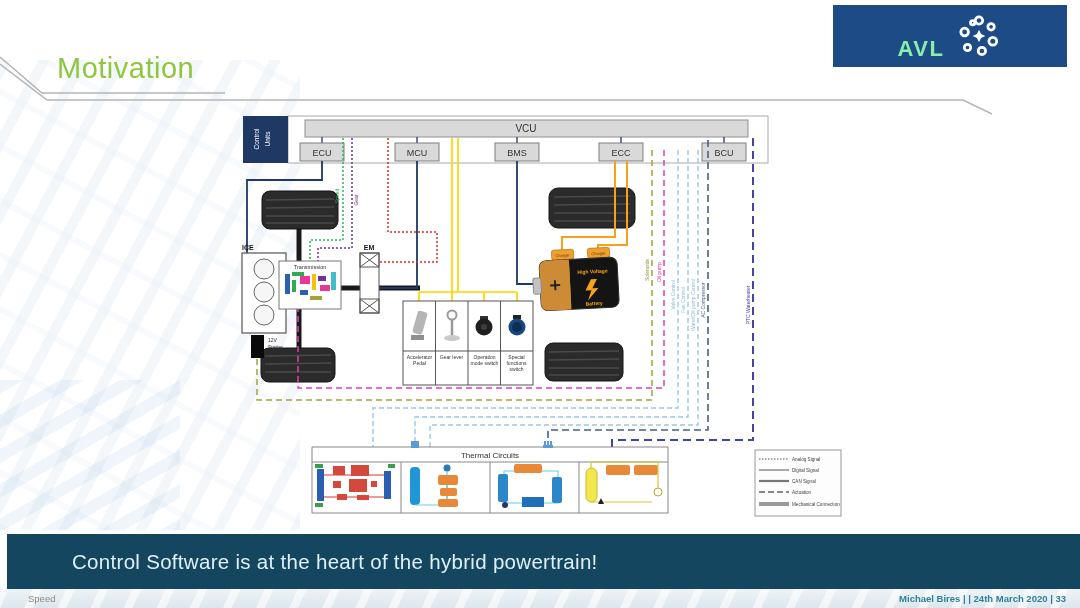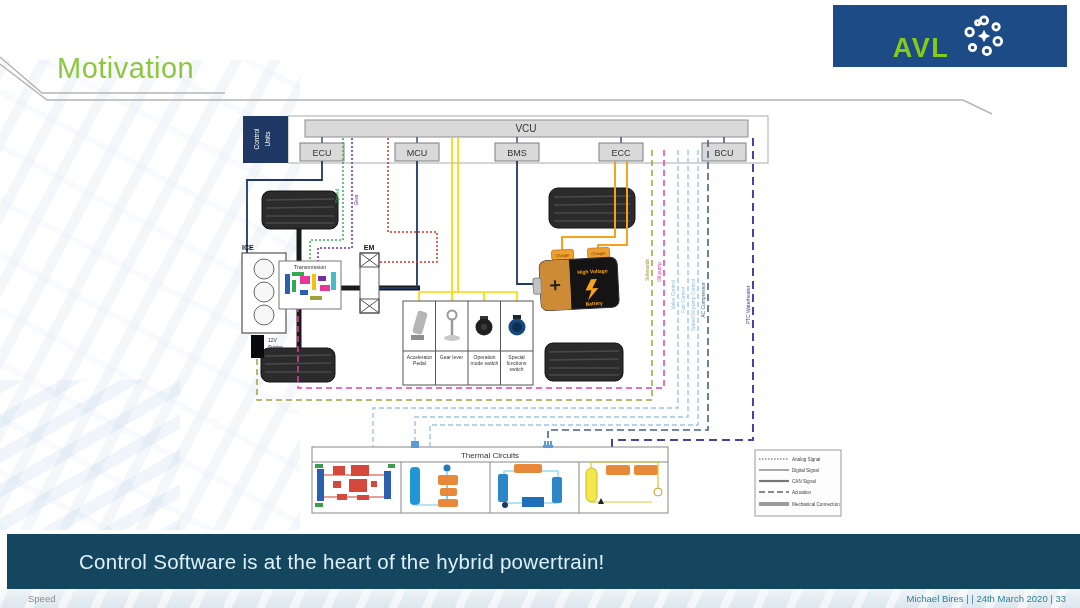--- a/index.html
+++ b/index.html
@@ -7,31 +7,31 @@
   .stage{position:relative;width:1080px;height:608px;background:#ffffff;overflow:hidden;}
   .bg-tex{position:absolute;left:0;top:60px;width:300px;height:470px;pointer-events:none;opacity:.55;
     background:
       repeating-linear-gradient(118deg, rgba(176,205,228,.28) 0 10px, rgba(255,255,255,0) 10px 34px),
       repeating-linear-gradient(28deg, rgba(205,225,240,.25) 0 6px, rgba(255,255,255,0) 6px 48px);}
   .bg-tex2{position:absolute;left:0;top:380px;width:180px;height:150px;pointer-events:none;opacity:.5;
     background:repeating-linear-gradient(150deg, rgba(165,200,228,.35) 0 12px, rgba(255,255,255,0) 12px 30px);}
   .title{position:absolute;left:57px;top:52px;font-size:29px;font-weight:500;color:#8DC63F;letter-spacing:.5px;}
   .logo{position:absolute;left:833px;top:5px;width:234px;height:62px;background:#1D4B85;
     display:flex;align-items:center;justify-content:center;gap:12px;}
-  .logo-text{color:#84cc16;font-size:27px;font-weight:bold;letter-spacing:1.5px;margin-top:25px;}
+  .logo-text{color:#86efac;font-size:22px;font-weight:bold;letter-spacing:1.5px;margin-top:25px;}
   .diagram-svg{position:absolute;left:0;top:0;width:1080px;height:608px;}
   .ctl-label{position:absolute;top:354px;width:31px;font-size:5px;line-height:1.2;text-align:center;color:#333;}
   .banner{position:absolute;left:7px;right:0;top:534px;height:55px;background:#15465F;display:flex;align-items:center;}
-  .banner-text{color:#DFF0F8;font-size:20.5px;letter-spacing:.3px;padding-left:50px;margin-left:22px;}
+  .banner-text{color:#DFF0F8;font-size:20.5px;letter-spacing:.3px;padding-left:65px;}
   .footer{position:absolute;left:0;right:0;top:589px;height:19px;
     background:linear-gradient(#eef3f6,#dce7ee);}
   .footer:before{content:"";position:absolute;inset:0;
     background:repeating-linear-gradient(115deg, rgba(255,255,255,.6) 0 8px, rgba(255,255,255,0) 8px 30px);}
   .footer-left{position:absolute;left:28px;top:4px;font-size:9.5px;color:#8B8B85;}
-  .footer-right{position:absolute;right:14px;top:4px;font-size:9.5px;color:#2E8099;font-weight:400;}
+  .footer-right{position:absolute;right:14px;top:4px;font-size:9.5px;color:#2E8099;font-weight:700;}
 </style>
 </head>
 <body>
 
 <div class="stage">
   <div class="bg-tex"></div>
   <div class="bg-tex2"></div>
 
   <div class="title">Motivation</div>
 

